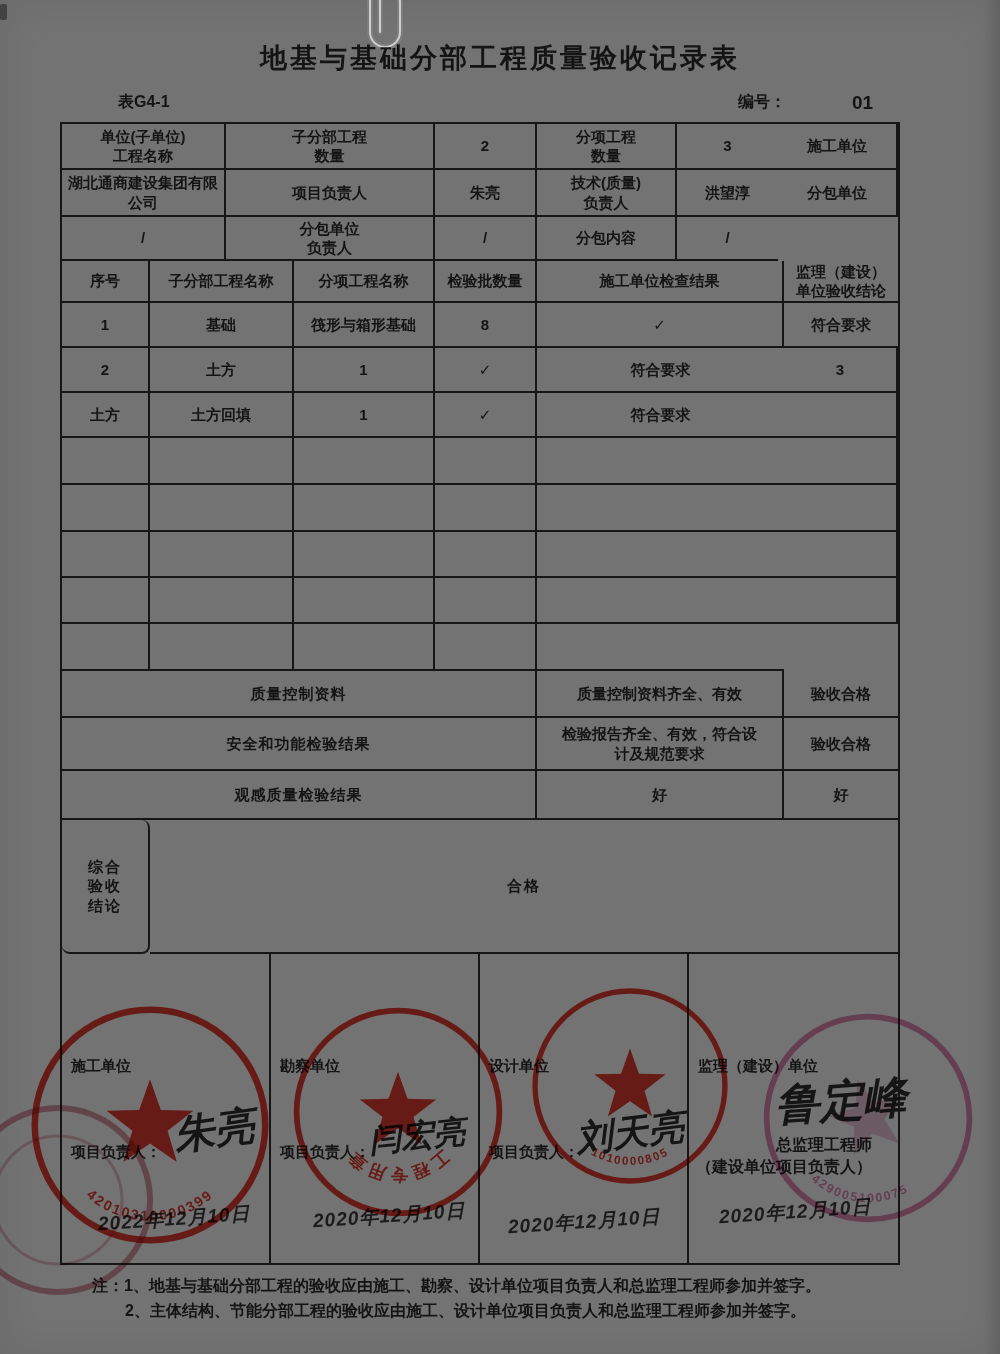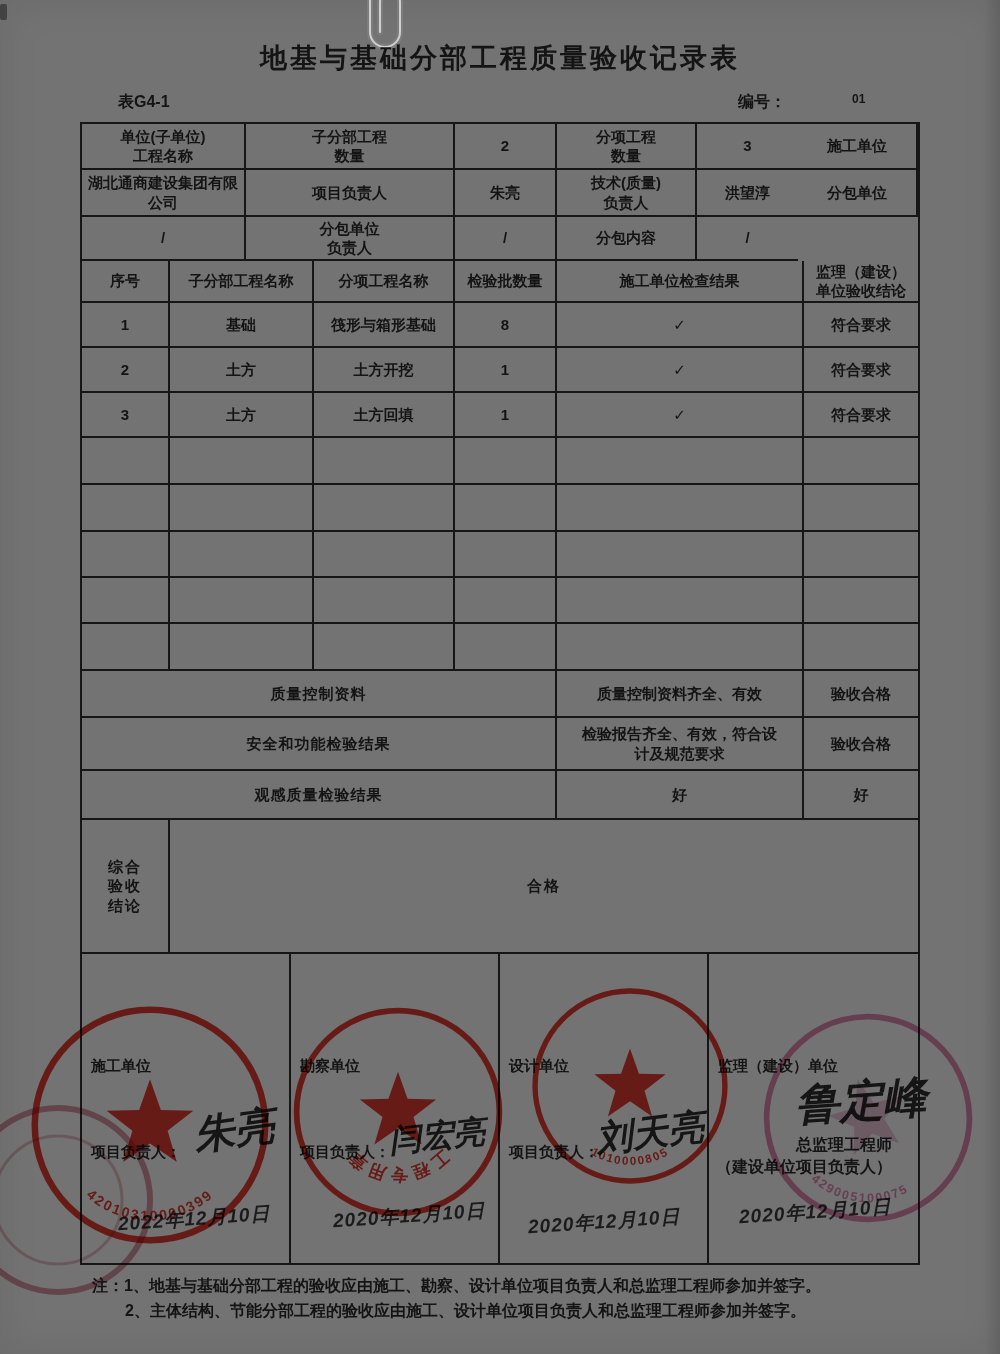--- a/index.html
+++ b/index.html
@@ -7,40 +7,40 @@
         overflow:hidden;font-family:"Liberation Sans","DejaVu Sans",sans-serif;color:#141414;
         box-shadow:inset 0 0 40px rgba(0,0,0,.08);}
   .edge-right{position:absolute;right:0;top:0;width:16px;height:100%;
         background:linear-gradient(to left,rgba(0,0,0,.10),rgba(0,0,0,0));}
   .edge-left-smudge{position:absolute;left:0;top:4px;width:7px;height:16px;background:#3b3b3b;
         border-radius:2px;opacity:.85;}
   .title{position:absolute;left:0;top:40px;width:100%;text-align:center;font-size:27px;
         font-weight:bold;letter-spacing:3px;}
   .form-code{position:absolute;left:118px;top:92px;font-size:16px;font-weight:bold;}
   .num-label{position:absolute;left:738px;top:92px;font-size:16px;font-weight:bold;text-align:right;}
-  .num-value{position:absolute;left:852px;top:92px;font-size:12px;font-weight:bold;}
-
-  .doc-table{position:absolute;left:80px;top:122px;width:840px;border:2px solid #161616;
+  .num-value{position:absolute;left:852px;top:92px;font-size:19px;font-weight:bold;}
+
+  .doc-table{position:absolute;left:60px;top:122px;width:840px;border:2px solid #161616;
         box-sizing:border-box;background:transparent;}
   .grid{display:grid;}
   .grid>div{box-sizing:border-box;border-right:2px solid #161616;border-bottom:2px solid #161616;
         display:flex;align-items:center;justify-content:center;text-align:center;
         font-weight:bold;font-size:15px;line-height:1.3;padding:2px 4px;white-space:pre-line;}
   .grid>div.r{border-right:none;}
   .grid>div.b{border-bottom:none;}
   #sec1{grid-template-columns:164px 209px 102px 140px 101px 120px;grid-template-rows:46px 47px 44px;}
   #sec2{grid-template-columns:88px 144px 141px 102px 247px 114px;
         grid-template-rows:42px 45px 45px 45px 47px 47px 46px 46px 47px;}
   #sec3{grid-template-columns:475px 247px 114px;grid-template-rows:47px 53px 49px;}
   #sec4{grid-template-columns:88px 748px;grid-template-rows:134px;}
   #sec5{grid-template-columns:209px 209px 209px 209px;grid-template-rows:309px;}
   .ck{font-size:19px;}
   .slash{font-size:19px;}
   .sum-label{font-size:16px;letter-spacing:1px;}
-  .overall-label{font-size:16px;letter-spacing:2px;line-height:1.5;}
+  .overall-label{font-size:16px;letter-spacing:2px;line-height:1.5;border-radius:8px;}
   .overall-value{font-size:16px;letter-spacing:2px;}
   .sigcell{position:relative;padding:0 !important;display:block !important;}
   .unit-label{position:absolute;left:9px;top:102px;font-size:15px;font-weight:bold;white-space:nowrap;}
   .role-label{position:absolute;left:9px;top:188px;font-size:15px;font-weight:bold;white-space:nowrap;}
   .role-label2{position:absolute;left:7px;top:180px;font-size:16px;font-weight:bold;line-height:1.35;
         white-space:pre-line;text-align:right;}
   .sig{position:absolute;font-weight:bold;font-style:italic;color:#151515;white-space:nowrap;
         font-family:"DejaVu Sans",sans-serif;}
   .date-hand{position:absolute;font-size:19px;font-weight:bold;font-style:italic;
         letter-spacing:1px;transform:rotate(-4deg);white-space:nowrap;color:#1b1b1b;}
@@ -107,21 +107,20 @@
 
       <div>1</div>
       <div>基础</div>
       <div>筏形与箱形基础</div>
       <div>8</div>
       <div class="ck">✓</div>
       <div class="r">符合要求</div>
 
       <div>2</div>
       <div>土方</div>
-      <div>土方开挖</div>
       <div>1</div>
       <div class="ck">✓</div>
       <div class="r">符合要求</div>
 
       <div>3</div>
       <div>土方</div>
       <div>土方回填</div>
       <div>1</div>
       <div class="ck">✓</div>
       <div class="r">符合要求</div>

